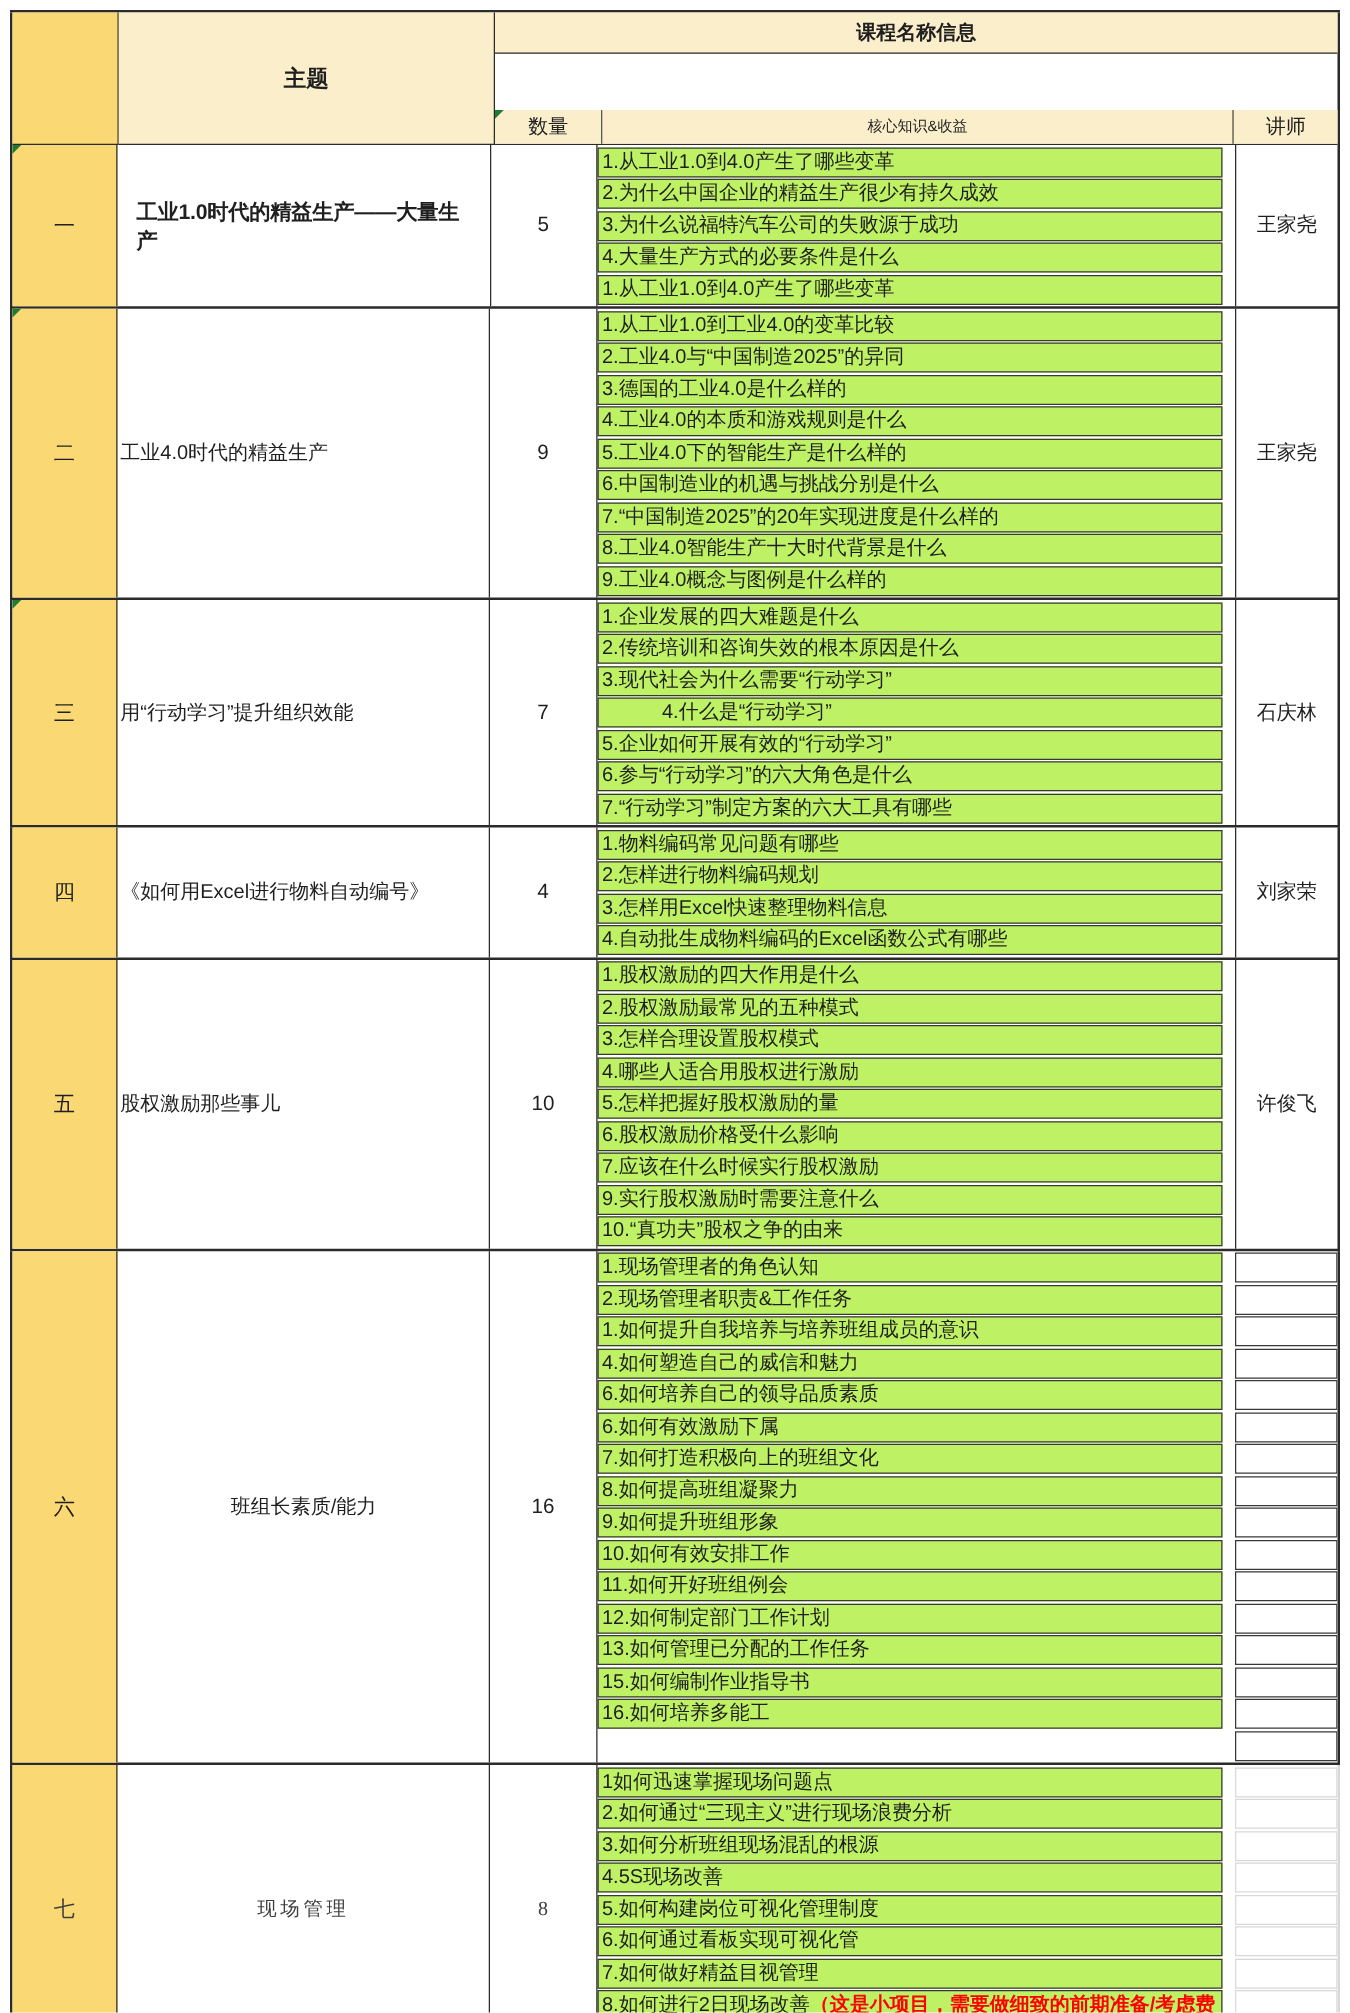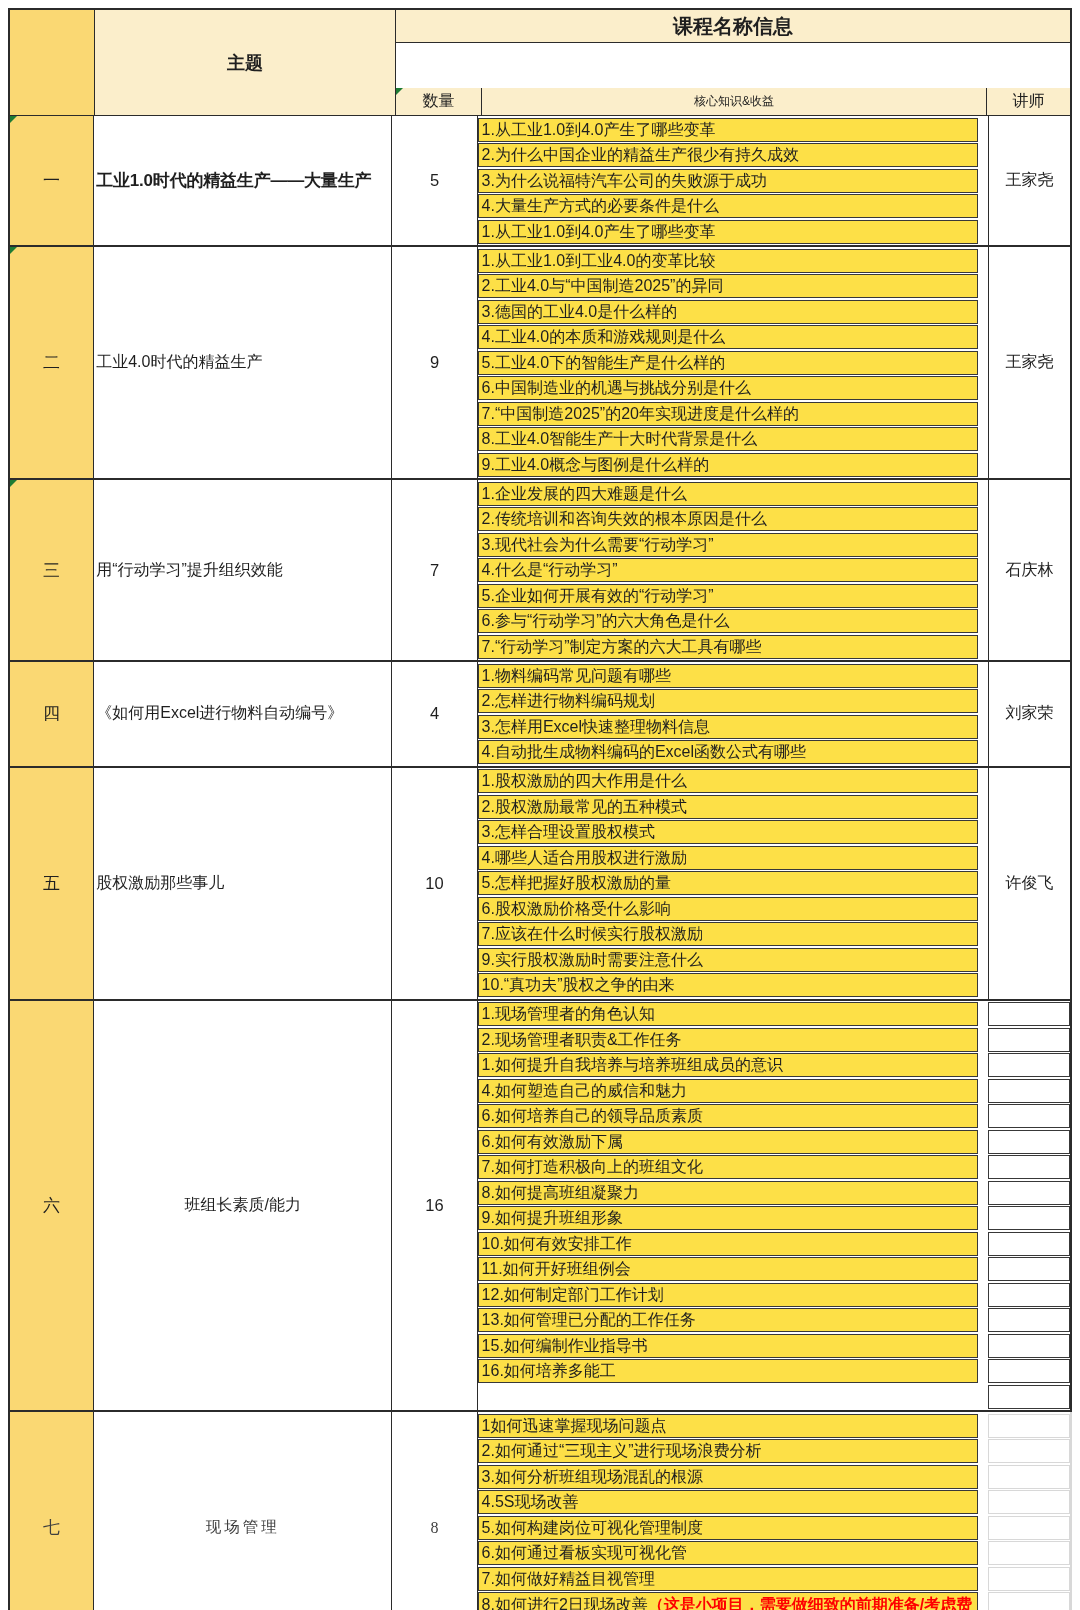--- a/index.html
+++ b/index.html
@@ -21,21 +21,21 @@
   .table{width:1064px;margin:8px 0 0 8px;border-top:2px solid var(--dark);}
   .cell{box-sizing:border-box;position:relative;}
 
   
   .hdr{display:flex;border-left:2px solid var(--dark);border-right:2px solid var(--dark);}
   .corner{width:85px;background:var(--yellow);border-right:1.5px solid var(--dark);border-bottom:1.5px solid var(--dark);}
   .hd-topic{width:301px;background:var(--cream);border-right:1px solid var(--dark);border-bottom:1.5px solid var(--dark);
     display:flex;align-items:center;justify-content:center;font-weight:700;font-size:18px;}
   .hd-right{width:674px;display:flex;flex-direction:column;}
   .hd-course{height:33px;background:var(--cream);border-bottom:1px solid var(--dark);
-    display:flex;align-items:center;justify-content:center;font-weight:700;font-size:20px;}
+    display:flex;align-items:center;justify-content:center;font-weight:700;font-size:16px;}
   .hd-sub{height:27px;display:flex;border-bottom:1.5px solid var(--dark);margin-top:45px;}
   .hd-count{width:86px;background:var(--cream);border-right:1px solid var(--dark);
     display:flex;align-items:center;justify-content:center;font-size:16px;}
   .hd-knowledge{width:505px;background:var(--cream);border-right:1px solid var(--dark);
     display:flex;align-items:center;justify-content:center;font-size:12px;}
   .hd-lect{width:83px;background:var(--cream);display:flex;align-items:center;justify-content:center;font-size:16px;}
 
   
   .section{display:flex;align-items:stretch;border-left:2px solid var(--dark);
     border-right:2px solid var(--dark);border-bottom:2px solid var(--dark);}
@@ -44,27 +44,27 @@
   .section:last-child .ordinal,
   .section:last-child .topic,
   .section:last-child .count,
   .section:last-child .items{border-bottom:2px solid var(--dark);}
   .section:last-child .lect{border-bottom:2px solid var(--light);}
 
   .ordinal{width:85px;background:var(--yellow);border-right:1.5px solid var(--dark);
     display:flex;align-items:center;justify-content:center;font-size:17px;}
   .topic{width:301px;border-right:1px solid var(--dark);
     display:flex;align-items:center;font-size:16px;padding:0 2px;}
-  .topic.bold{font-weight:700;font-size:17px;letter-spacing:-0.2px;padding:0 2px;}
+  .topic.bold{font-weight:700;font-size:17px;letter-spacing:-0.2px;padding:0 15px;}
   .topic.center{justify-content:center;}
   .count{width:86px;border-right:1px solid var(--dark);
     display:flex;align-items:center;justify-content:center;font-size:16.5px;}
   .items{width:505px;display:flex;flex-direction:column;gap:1.5px;padding:1.5px 10px 1.5px 0;}
   .item{flex:none;height:24px;line-height:22.5px;border:1px solid #383838;box-sizing:border-box;
-    padding-left:3px;font-size:16px;white-space:nowrap;overflow:hidden;background:#fde047;}
+    padding-left:3px;font-size:16px;white-space:nowrap;overflow:hidden;background:#bef264;}
   .item.tall{height:49.5px;line-height:24px;white-space:normal;overflow:visible;}
   .item .red{color:var(--red);font-weight:700;}
   .lect{width:83px;box-sizing:border-box;}
   .lect.merged{display:flex;align-items:center;justify-content:center;font-size:16px;border-left:1px solid var(--dark);}
   .lect.grid,.lect.grid-light{display:flex;flex-direction:column;gap:1.5px;padding:1.5px 0;}
   .mini{flex:none;height:24px;box-sizing:border-box;border:1px solid #383838;background:#fff;}
   .mini.tall{height:49.5px;}
   .lect.grid-light .mini{border-color:var(--light);}
 
   
@@ -142,21 +142,21 @@
         <div class="cell ordinal">
           <div class="tri"></div>
           <div style="display: inline;">三</div>
         </div>
         <div class="cell topic">用“行动学习”提升组织效能</div>
         <div class="cell count">7</div>
         <div class="items">
           <div class="item"><div style="display: inline;">1.企业发展的四大难题是什么</div></div>
           <div class="item"><div style="display: inline;">2.传统培训和咨询失效的根本原因是什么</div></div>
           <div class="item"><div style="display: inline;">3.现代社会为什么需要“行动学习”</div></div>
-          <div class="item"><div style="display: inline;">4.什么是“行动学习”</div></div>
+          <div class="item"><div style="display: inline; margin-left: 48px;">4.什么是“行动学习”</div></div>
           <div class="item"><div style="display: inline;">5.企业如何开展有效的“行动学习”</div></div>
           <div class="item"><div style="display: inline;">6.参与“行动学习”的六大角色是什么</div></div>
           <div class="item"><div style="display: inline; margin-top: 40px;">7.“行动学习”制定方案的六大工具有哪些</div></div>
         </div>
         <div class="lect merged">
           <div style="display: inline;">石庆林</div>
         </div>
       </div>
       <div class="section">
         <div class="cell ordinal">

